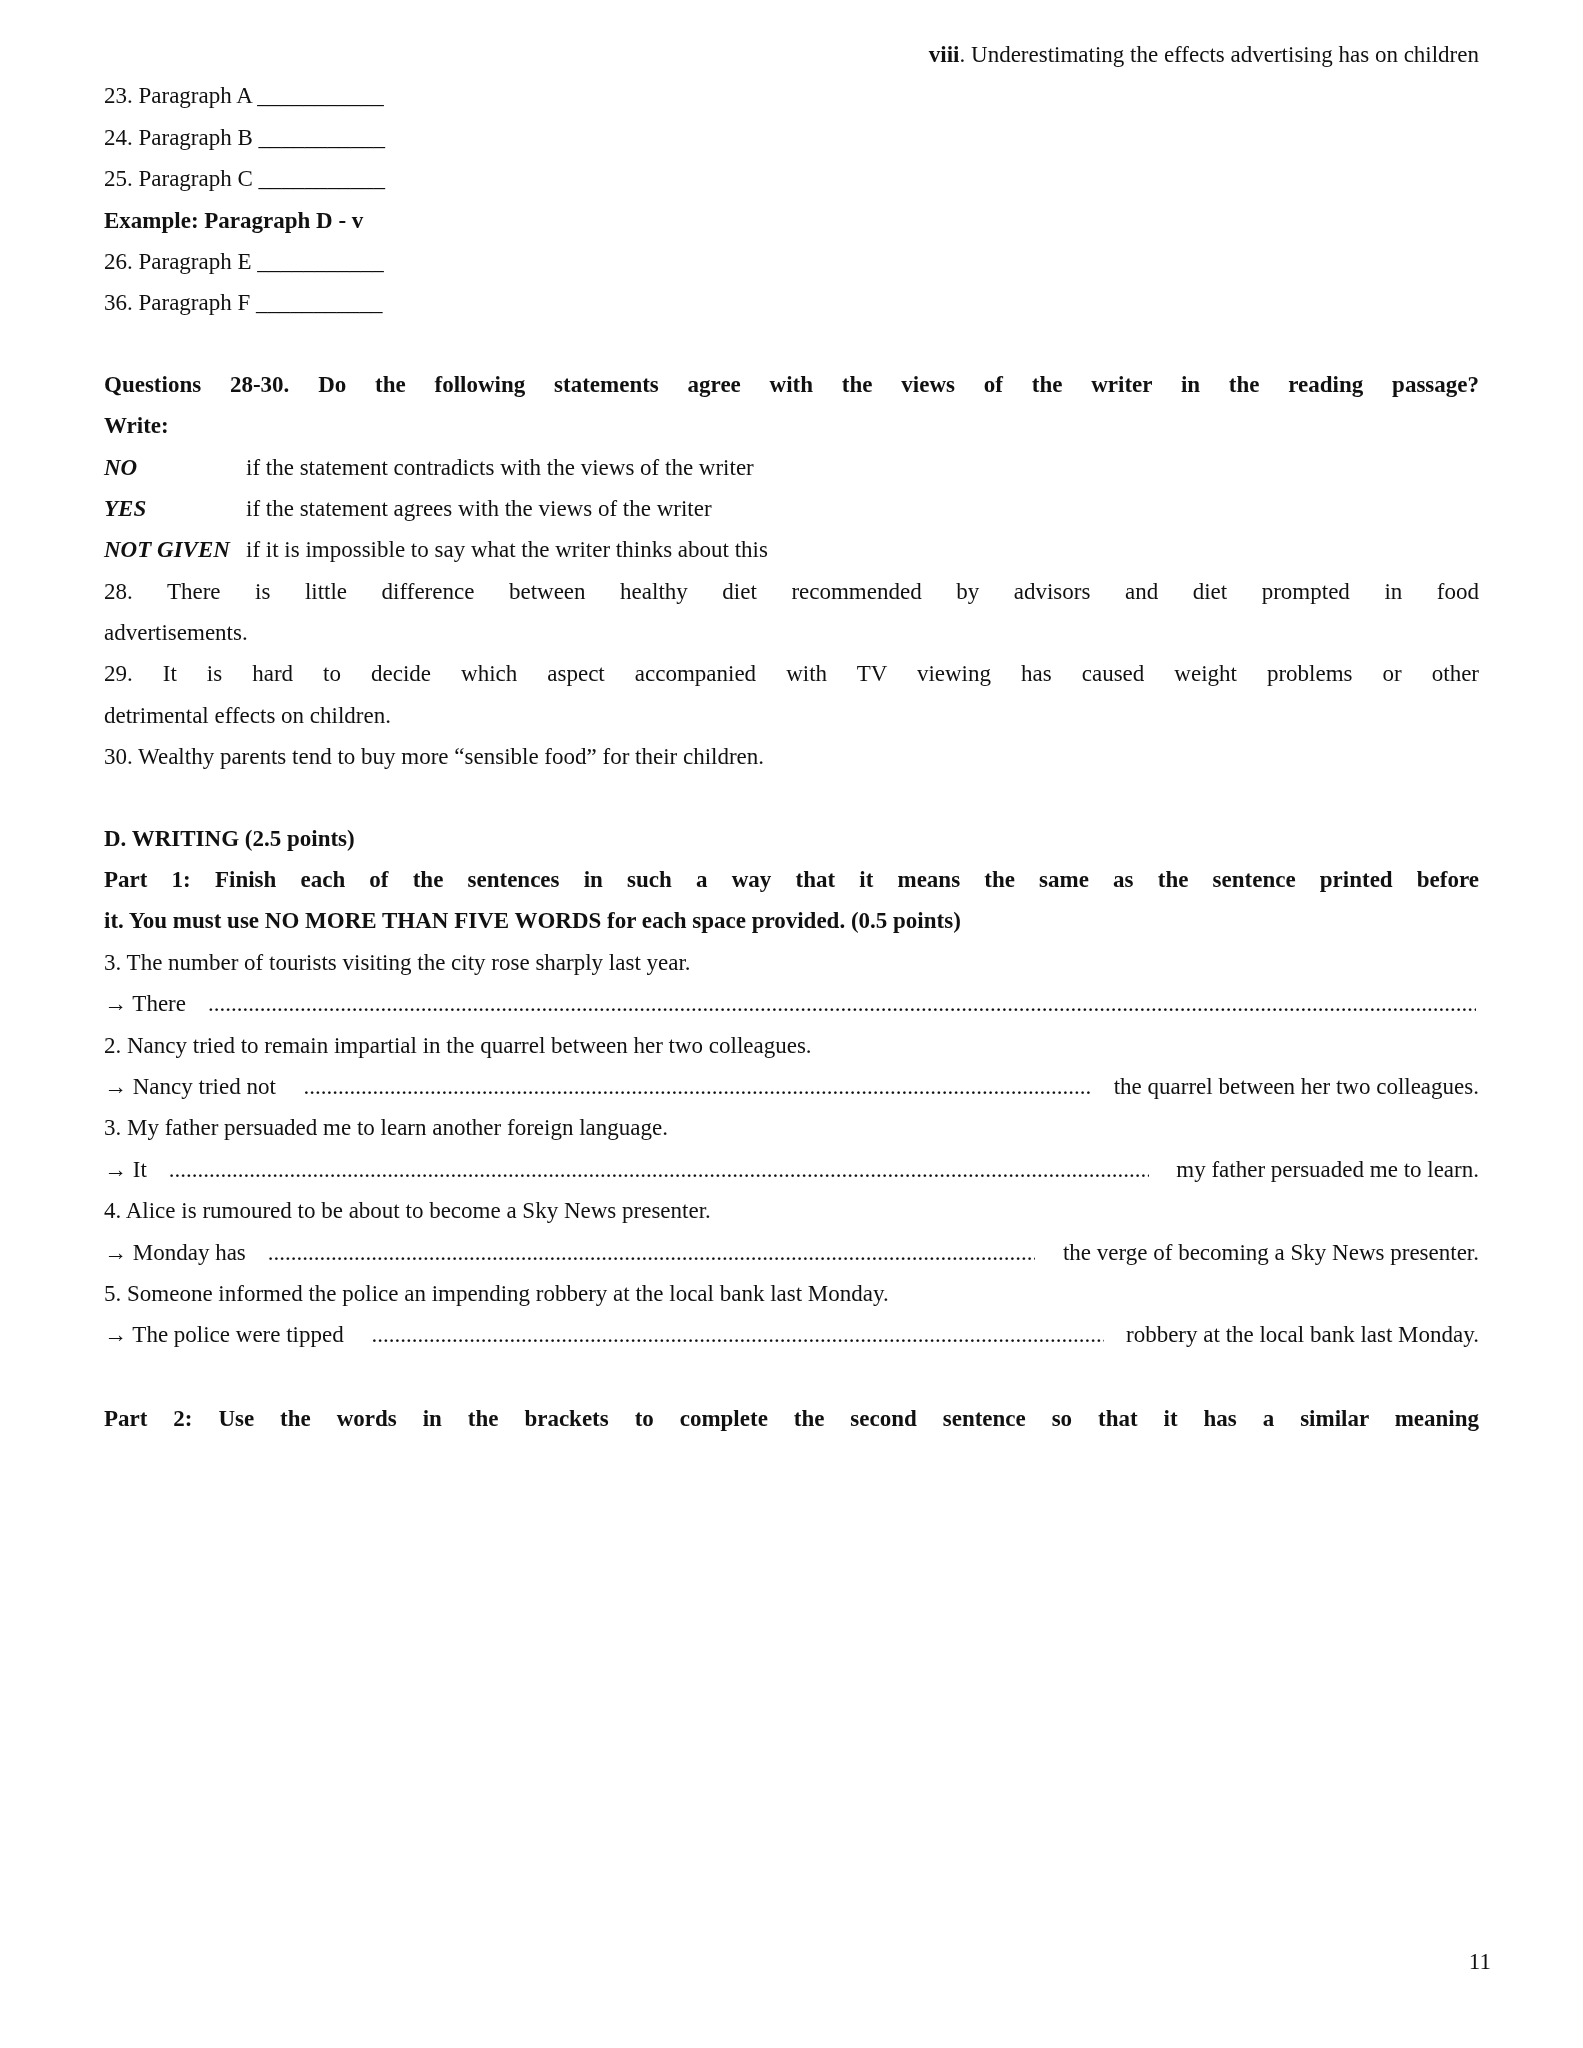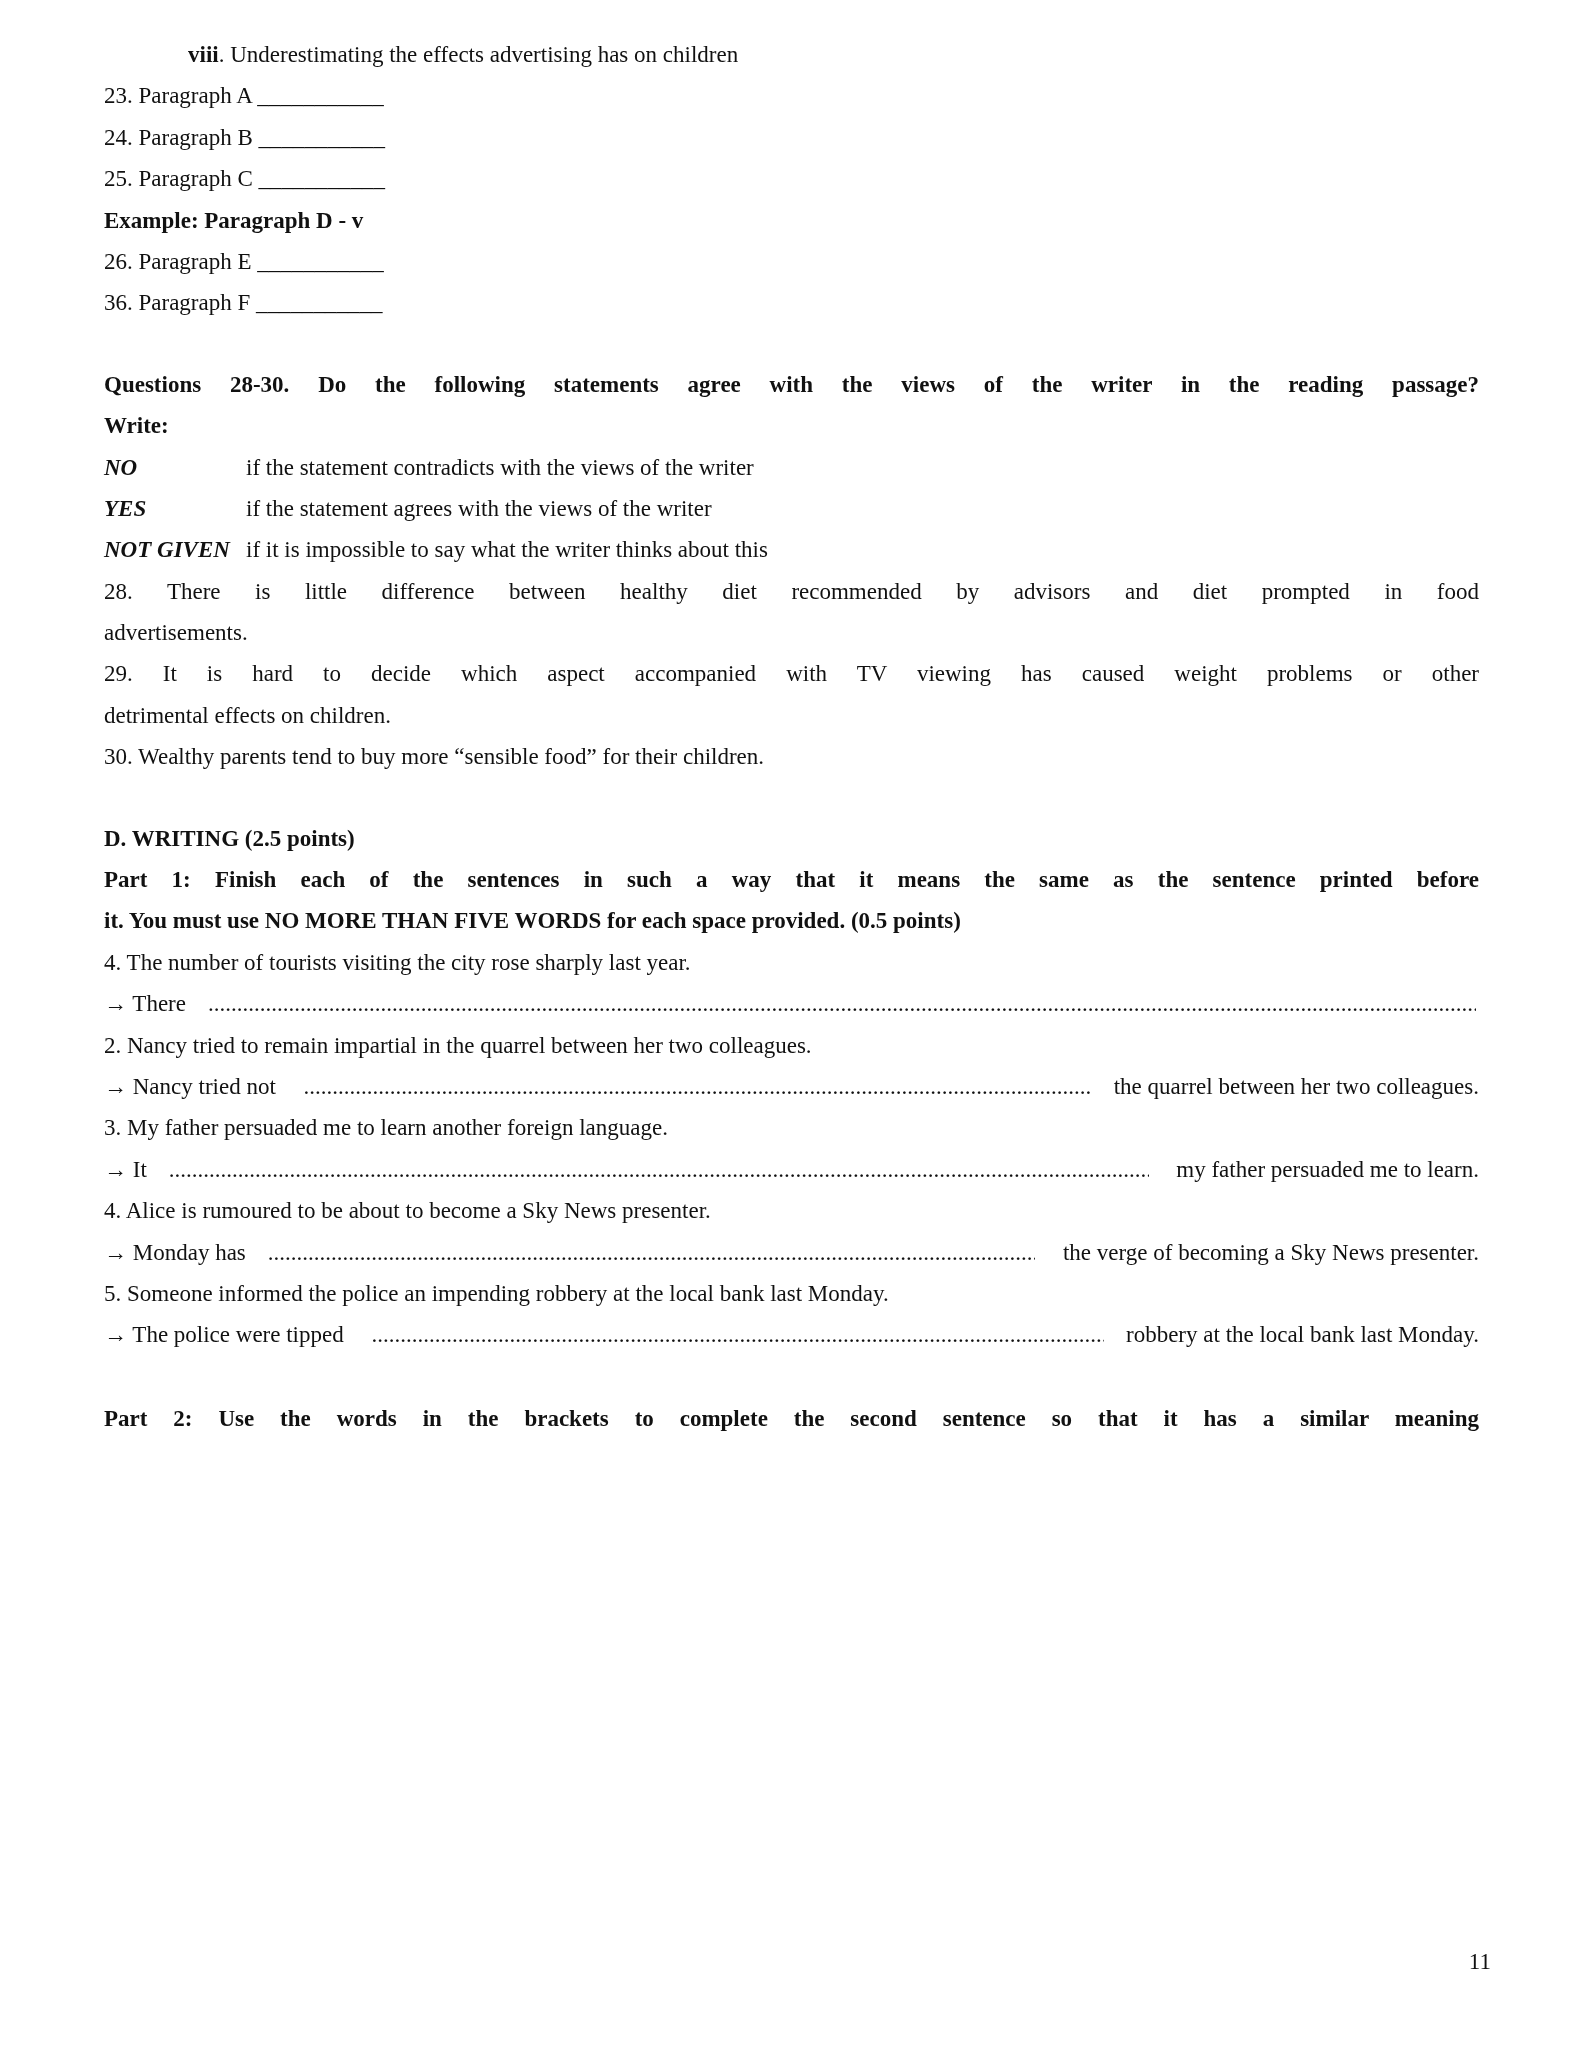--- a/index.html
+++ b/index.html
@@ -11,21 +11,21 @@
     background: #ffffff;
     font-family: "Liberation Serif", "DejaVu Serif", serif;
     font-size: 23px;
     color: #111111;
     line-height: 1.8;
     padding: 34px 104px 0 104px;
     overflow: hidden;
   }
   .b { font-weight: bold; }
   .stretch { text-align: justify; text-align-last: justify; }
-  .viii-line { margin-left: 84px; }
+  .viii-line { margin-left: 84px; text-align: right; }
   .section { margin-top: 40px; }
   .part2-gap { margin-top: 42px; }
   .optrow { display: flex; align-items: baseline; }
   .optlabel { font-weight: bold; font-style: italic; flex: 0 0 142px; }
   .arrow-line { display: flex; align-items: baseline; gap: 19px; }
   .pre, .post { white-space: pre; flex: 0 0 auto; }
   .leader {
     flex: 1 1 auto;
     overflow: hidden;
     white-space: nowrap;
@@ -87,21 +87,21 @@
       <div>30. Wealthy parents tend to buy more “sensible food” for their children.</div>
     </div>
   </div>
 
   <div class="section">
     <div class="b">D. WRITING (2.5 points)</div>
     <div class="b stretch">Part 1: Finish each of the sentences in such a way that it means the same as the sentence printed before</div>
     <div class="b">it. You must use NO MORE THAN FIVE WORDS for each space provided. (0.5 points)</div>
 
     <div>
-      <div>4. The number of tourists visiting the city rose sharply last year.</div>
+      <div>3. The number of tourists visiting the city rose sharply last year.</div>
       <div class="arrow-line">
         <span class="pre">→ There</span>
         <span class="leader"></span>
       </div>
     </div>
 
     <div>
       <div>2. Nancy tried to remain impartial in the quarrel between her two colleagues.</div>
       <div class="arrow-line">
         <span class="pre">→ Nancy tried not </span>

